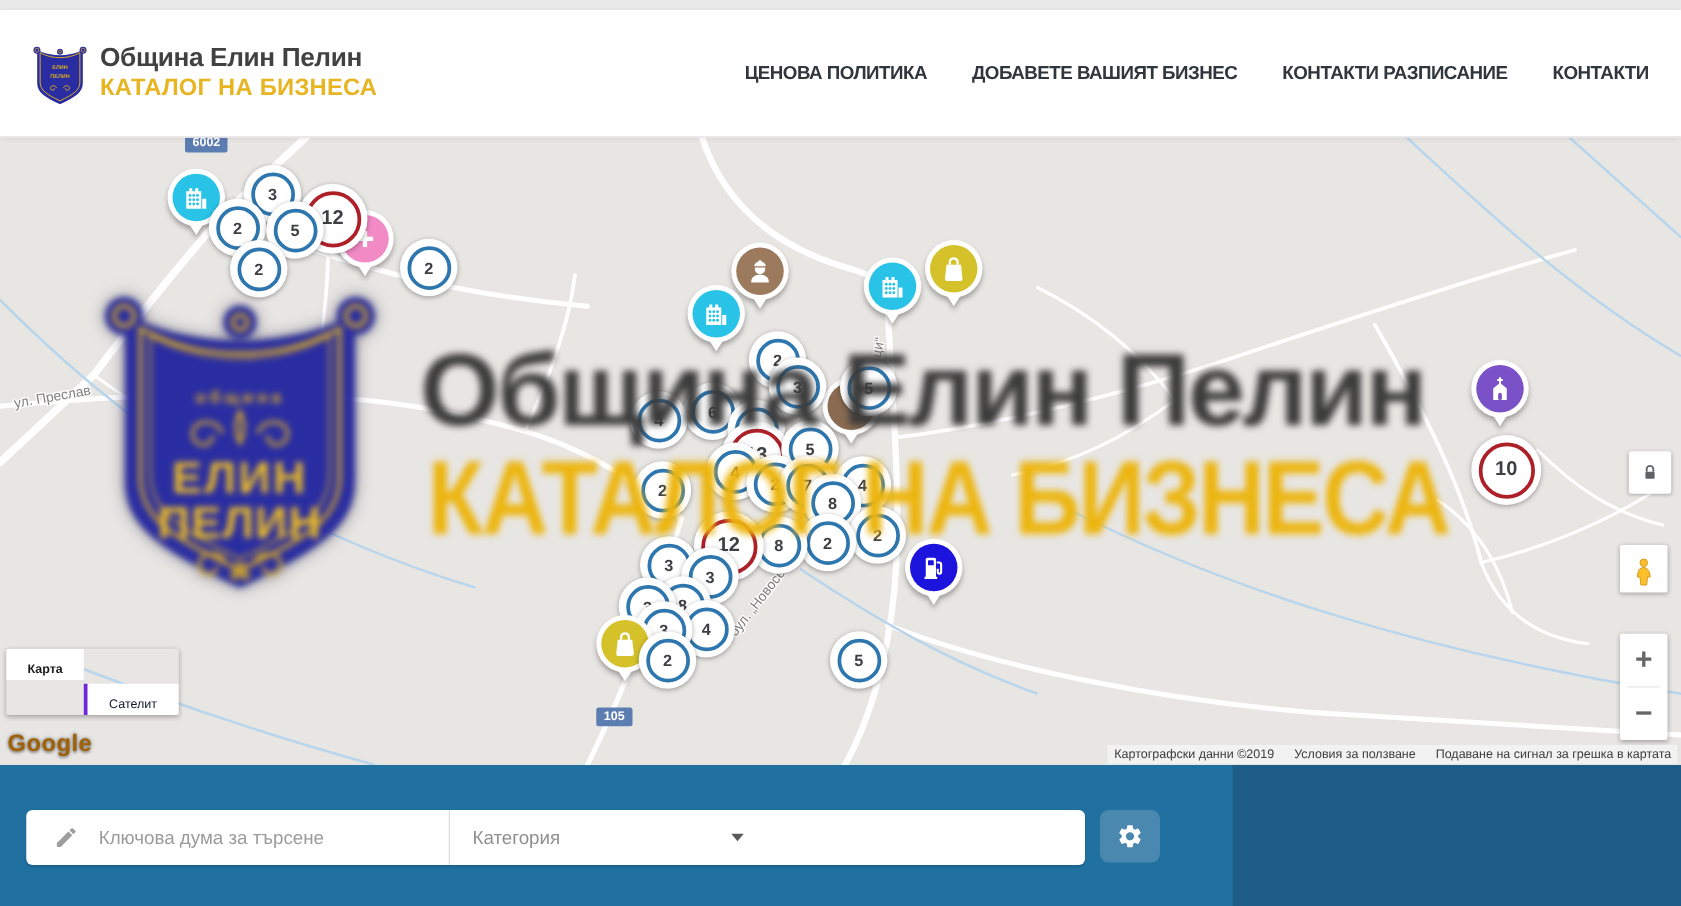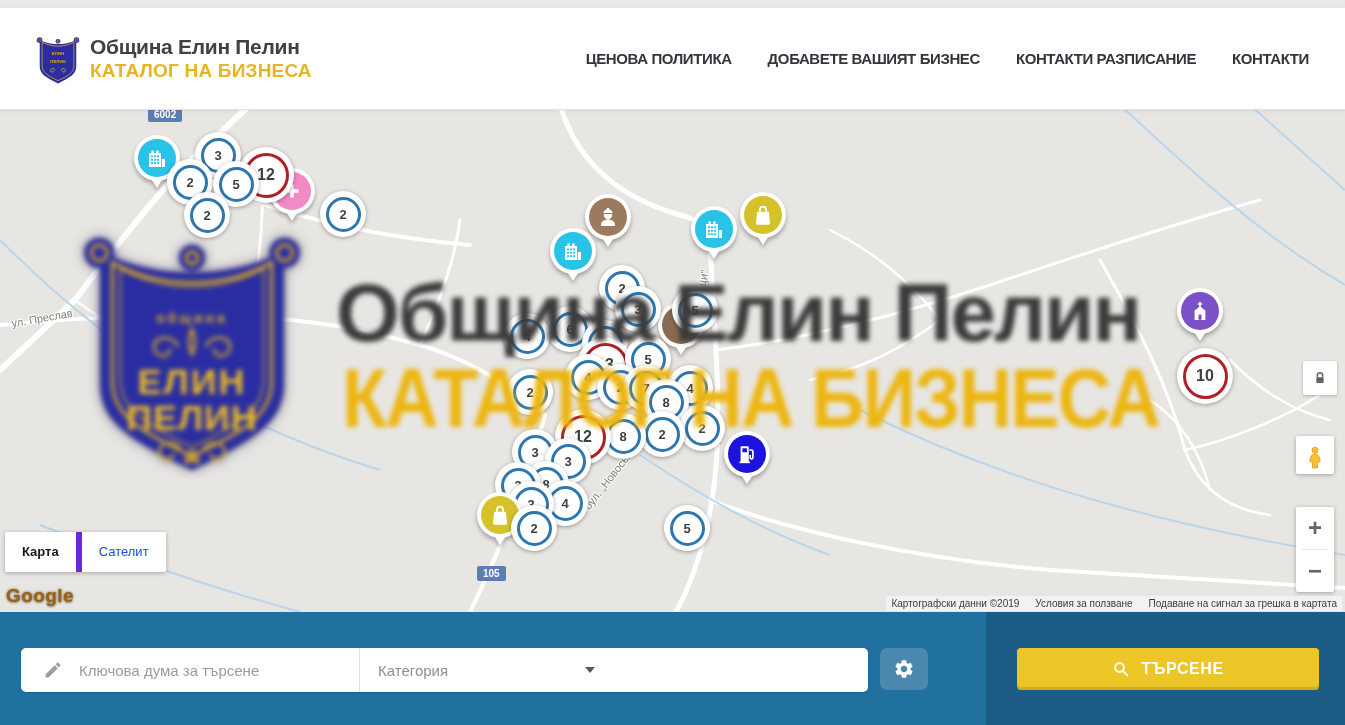--- a/index.html
+++ b/index.html
@@ -4,21 +4,21 @@
 <style>
   html,body{margin:0;padding:0;background:#d7d5d2;}
   *{box-sizing:border-box;}
   .screen{position:relative;width:1345px;height:725px;overflow:hidden;
           font-family:"Liberation Sans",sans-serif;background:#e8e6e3;}
 
   
   .topstrip{position:absolute;top:0;left:0;right:0;height:8px;background:#e9e9e9;z-index:40;}
   header{position:absolute;top:8px;left:0;right:0;height:102px;background:#fff;
          display:flex;align-items:center;justify-content:space-between;
-         padding:0 36px;border-bottom:1px solid #e2e2e2;
+         padding:0 26px;border-bottom:1px solid #e2e2e2;
          box-shadow:0 1px 4px rgba(0,0,0,.07);z-index:50;}
   .brand{display:flex;align-items:center;gap:10px;cursor:pointer;}
   .brand svg{display:block;}
   .brand-line1{font-size:21px;font-weight:bold;color:#414141;letter-spacing:-.3px;}
   .brand-line2{font-size:19px;font-weight:bold;color:#e7b522;letter-spacing:.2px;margin-top:1px;}
   nav{display:flex;align-items:center;gap:36px;}
   nav a{font-size:15px;font-weight:bold;color:#31353c;text-decoration:none;
         letter-spacing:-.4px;white-space:nowrap;cursor:pointer;}
 
   
@@ -64,24 +64,24 @@
   .pegman-btn{position:absolute;right:11px;bottom:138px;width:38px;height:38px;background:#fff;
             border-radius:2px;box-shadow:0 1px 4px rgba(0,0,0,.3);z-index:35;cursor:pointer;
             display:flex;align-items:flex-end;justify-content:center;}
   .zoomctl{position:absolute;right:11px;bottom:20px;width:38px;background:#fff;border-radius:2px;
             box-shadow:0 1px 4px rgba(0,0,0,.3);z-index:35;display:flex;flex-direction:column;}
   .zoomctl button{all:unset;height:42px;text-align:center;font-size:24px;font-weight:bold;
             color:#666;cursor:pointer;line-height:42px;font-family:"Liberation Sans",sans-serif;}
   .zdiv{height:1px;background:#e6e6e6;margin:0 6px;}
   .maptype{position:absolute;left:5px;bottom:40px;display:flex;z-index:35;
             box-shadow:0 1px 4px rgba(0,0,0,.3);border-radius:2px;overflow:hidden;}
-  .maptype button{all:unset;height:40px;padding:0 17px;background:#fff;font-size:13px;
+  .maptype button{all:unset;height:25px;padding:0 17px;background:#fff;font-size:10px;
             font-family:"Liberation Sans",sans-serif;cursor:pointer;line-height:34px;}
   .maptype .active{font-weight:bold;color:#1a1a1a;}
-  .maptype .inactive{color:#1d4ed8;border-left:6px solid #6d28d9;}
+  .maptype .inactive{color:#0f172a;border-left:3px solid #6d28d9;margin-top:28px;}
   .glogo{position:absolute;left:6px;bottom:5px;z-index:35;font-size:19px;font-weight:bold;
          color:#a16207;letter-spacing:.4px;
          text-shadow:0 0 3px rgba(90,90,90,.9),0 1px 2px rgba(0,0,0,.25);}
   .attribution{position:absolute;right:3px;bottom:1px;z-index:35;display:flex;gap:16px;
          font-size:10px;color:#3c3c3c;background:rgba(245,245,245,.8);padding:2px 5px;}
   .attribution span{white-space:nowrap;}
 
   
   .searchbar{position:absolute;top:612px;left:0;width:1345px;height:113px;background:#2071a0;z-index:60;}
   .sb-right{position:absolute;left:986px;top:0;right:0;bottom:0;background:#1d5d85;}
@@ -562,21 +562,14 @@
         <span class="caret"></span>
       </div>
     </div>
 
     <button class="gear-btn">
       <svg width="22" height="22" viewBox="0 0 24 24">
         <path fill="#fff" d="M19.14 12.94c.04-.3.06-.61.06-.94 0-.32-.02-.64-.07-.94l2.03-1.58a.49.49 0 0 0 .12-.61l-1.92-3.32a.488.488 0 0 0-.59-.22l-2.39.96c-.5-.38-1.03-.7-1.62-.94l-.36-2.54a.484.484 0 0 0-.48-.41h-3.84c-.24 0-.43.17-.47.41l-.36 2.54c-.59.24-1.13.57-1.62.94l-2.39-.96c-.22-.08-.47 0-.59.22L2.74 8.87c-.12.21-.08.47.12.61l2.03 1.58c-.05.3-.09.63-.09.94s.02.64.07.94l-2.03 1.58a.49.49 0 0 0-.12.61l1.92 3.32c.12.22.37.29.59.22l2.39-.96c.5.38 1.03.7 1.62.94l.36 2.54c.05.24.24.41.48.41h3.84c.24 0 .44-.17.47-.41l.36-2.54c.59-.24 1.13-.56 1.62-.94l2.39.96c.22.08.47 0 .59-.22l1.92-3.32c.12-.22.07-.47-.12-.61l-2.01-1.58zM12 15.6c-1.98 0-3.6-1.62-3.6-3.6s1.62-3.6 3.6-3.6 3.6 1.62 3.6 3.6-1.62 3.6-3.6 3.6z"></path>
       </svg>
     </button>
 
-    <button class="search-btn">
-      <svg width="18" height="18" viewBox="0 0 24 24">
-        <circle cx="10" cy="10" r="6" fill="none" stroke="#fff" stroke-width="2.6"></circle>
-        <path d="M14.6 14.6L20.5 20.5" stroke="#fff" stroke-width="2.6" stroke-linecap="round"></path>
-      </svg>
-      <span>ТЪРСЕНЕ</span>
-    </button>
   </div>
 </div>
 
 </body></html>

